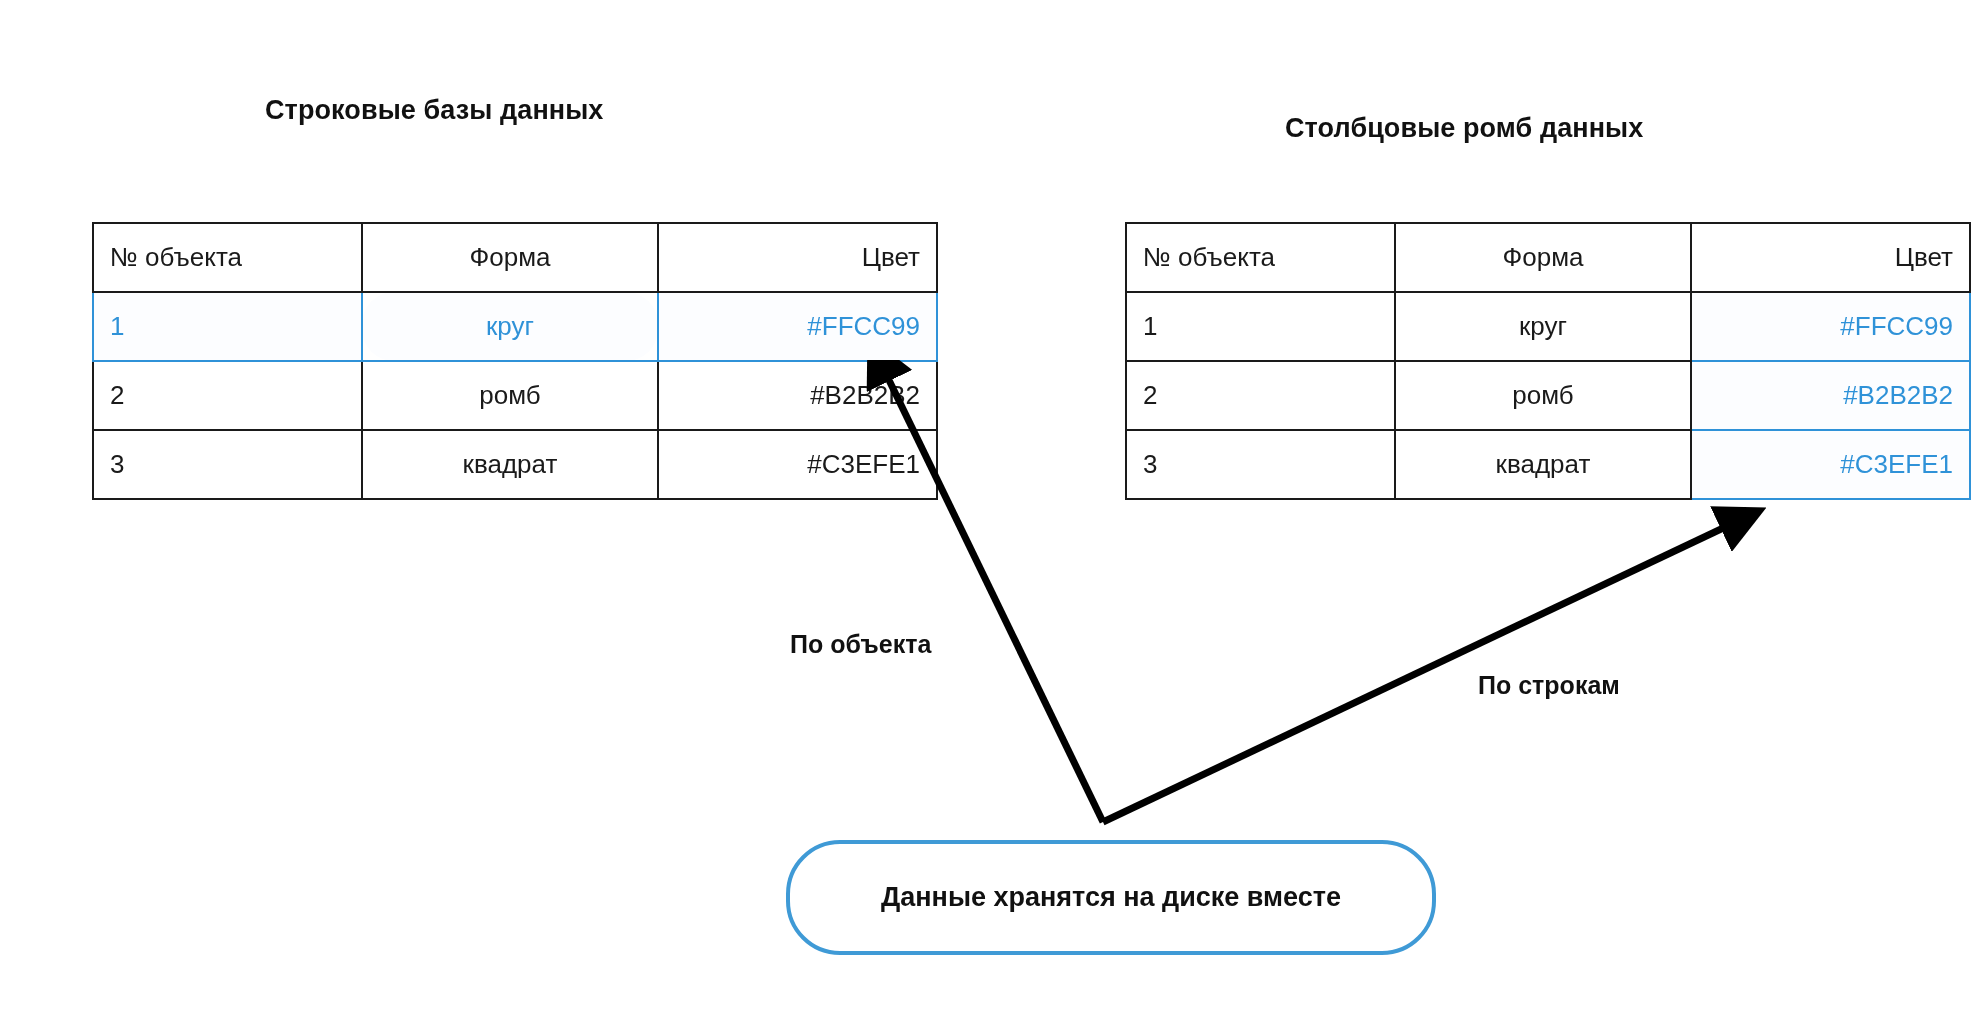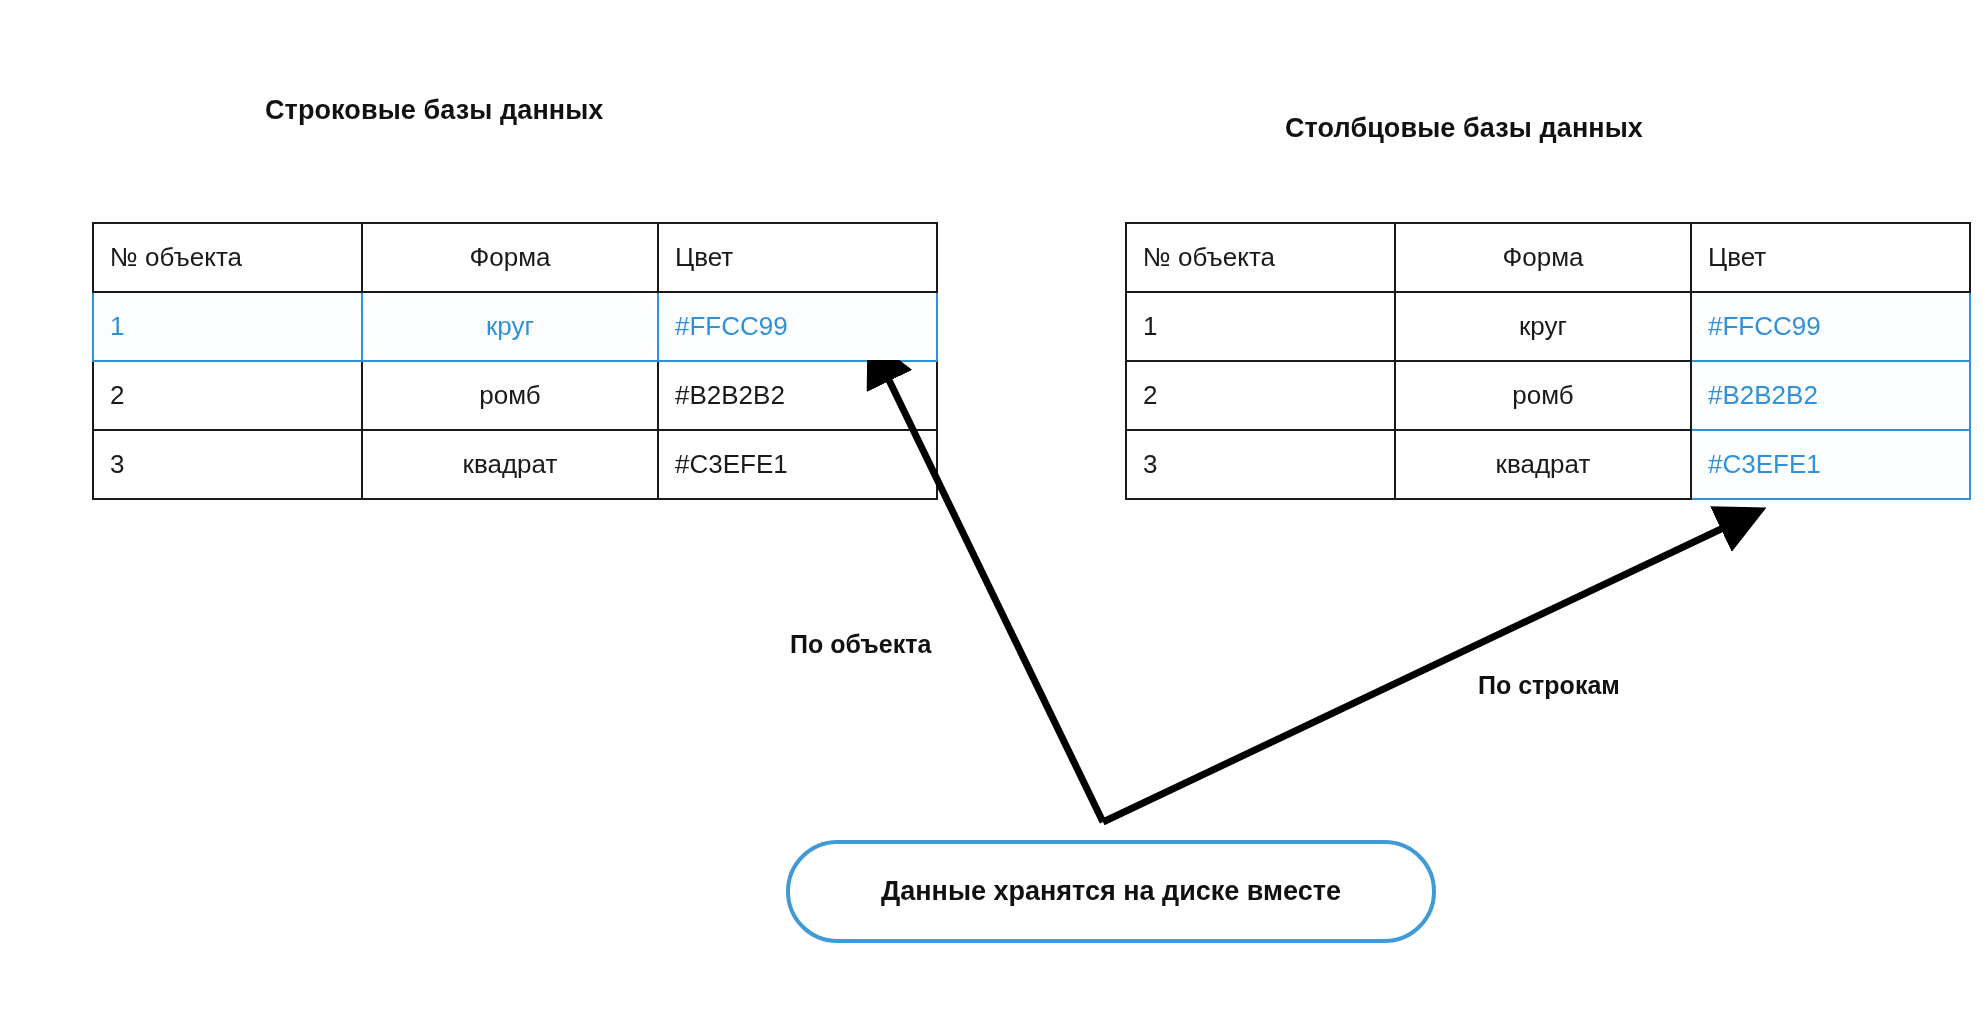--- a/index.html
+++ b/index.html
@@ -40,21 +40,21 @@
     font-size:26px;
     color:#1a1a1a;
     border:2px solid #1a1a1a;
     vertical-align:middle;
     background:#ffffff;
     white-space:nowrap;
   }
   .tbl td.hdr{ text-align:center; }
   .tbl td.c-id{ width:235px; text-align:left; }
   .tbl td.c-shape{ width:262px; text-align:center;border-radius:32px; }
-  .tbl td.c-color{ width:245px; text-align:left; }
+  .tbl td.c-color{ width:245px; text-align:right; }
 
   
   .tbl td.hl{
     border-color:#2f92d8;
     color:#2f92d8;
     background:#fcfdff;
     position:relative;
     z-index:3;
   }
 
@@ -69,42 +69,42 @@
     color:#111111;
     white-space:nowrap;
   }
   #label-rows{left:790px;top:630px;}
   #label-cols{left:1478px;top:671px;}
 
   
   #callout{
     position:absolute;
     left:786px;top:840px;
-    width:650px;height:103px;
+    width:650px;height:115px;
     border:4px solid #3f9ad6;
     border-radius:54px;
     background:#ffffff;
     display:flex;align-items:center;justify-content:center;
     box-sizing:border-box;
   }
   #callout-text{
     font-size:27px;
     font-weight:bold;
     color:#111111;
     white-space:nowrap;
   }
 </style>
 </head>
 <body>
 
 <div class="stage">
 
   <div class="panel-title" id="title-left">Строковые базы данных</div>
 
-  <div class="panel-title" id="title-right">Столбцовые базы данных</div>
+  <div class="panel-title" id="title-right">Столбцовые ромб данных</div>
 
   <table class="tbl" id="table-left">
     <tbody>
       <tr>
         <td class="hdr c-id">№ объекта</td>
         <td class="hdr c-shape">Форма</td>
         <td class="hdr c-color">Цвет</td>
       </tr>
       <tr>
         <td class="c-id hl">1</td>

